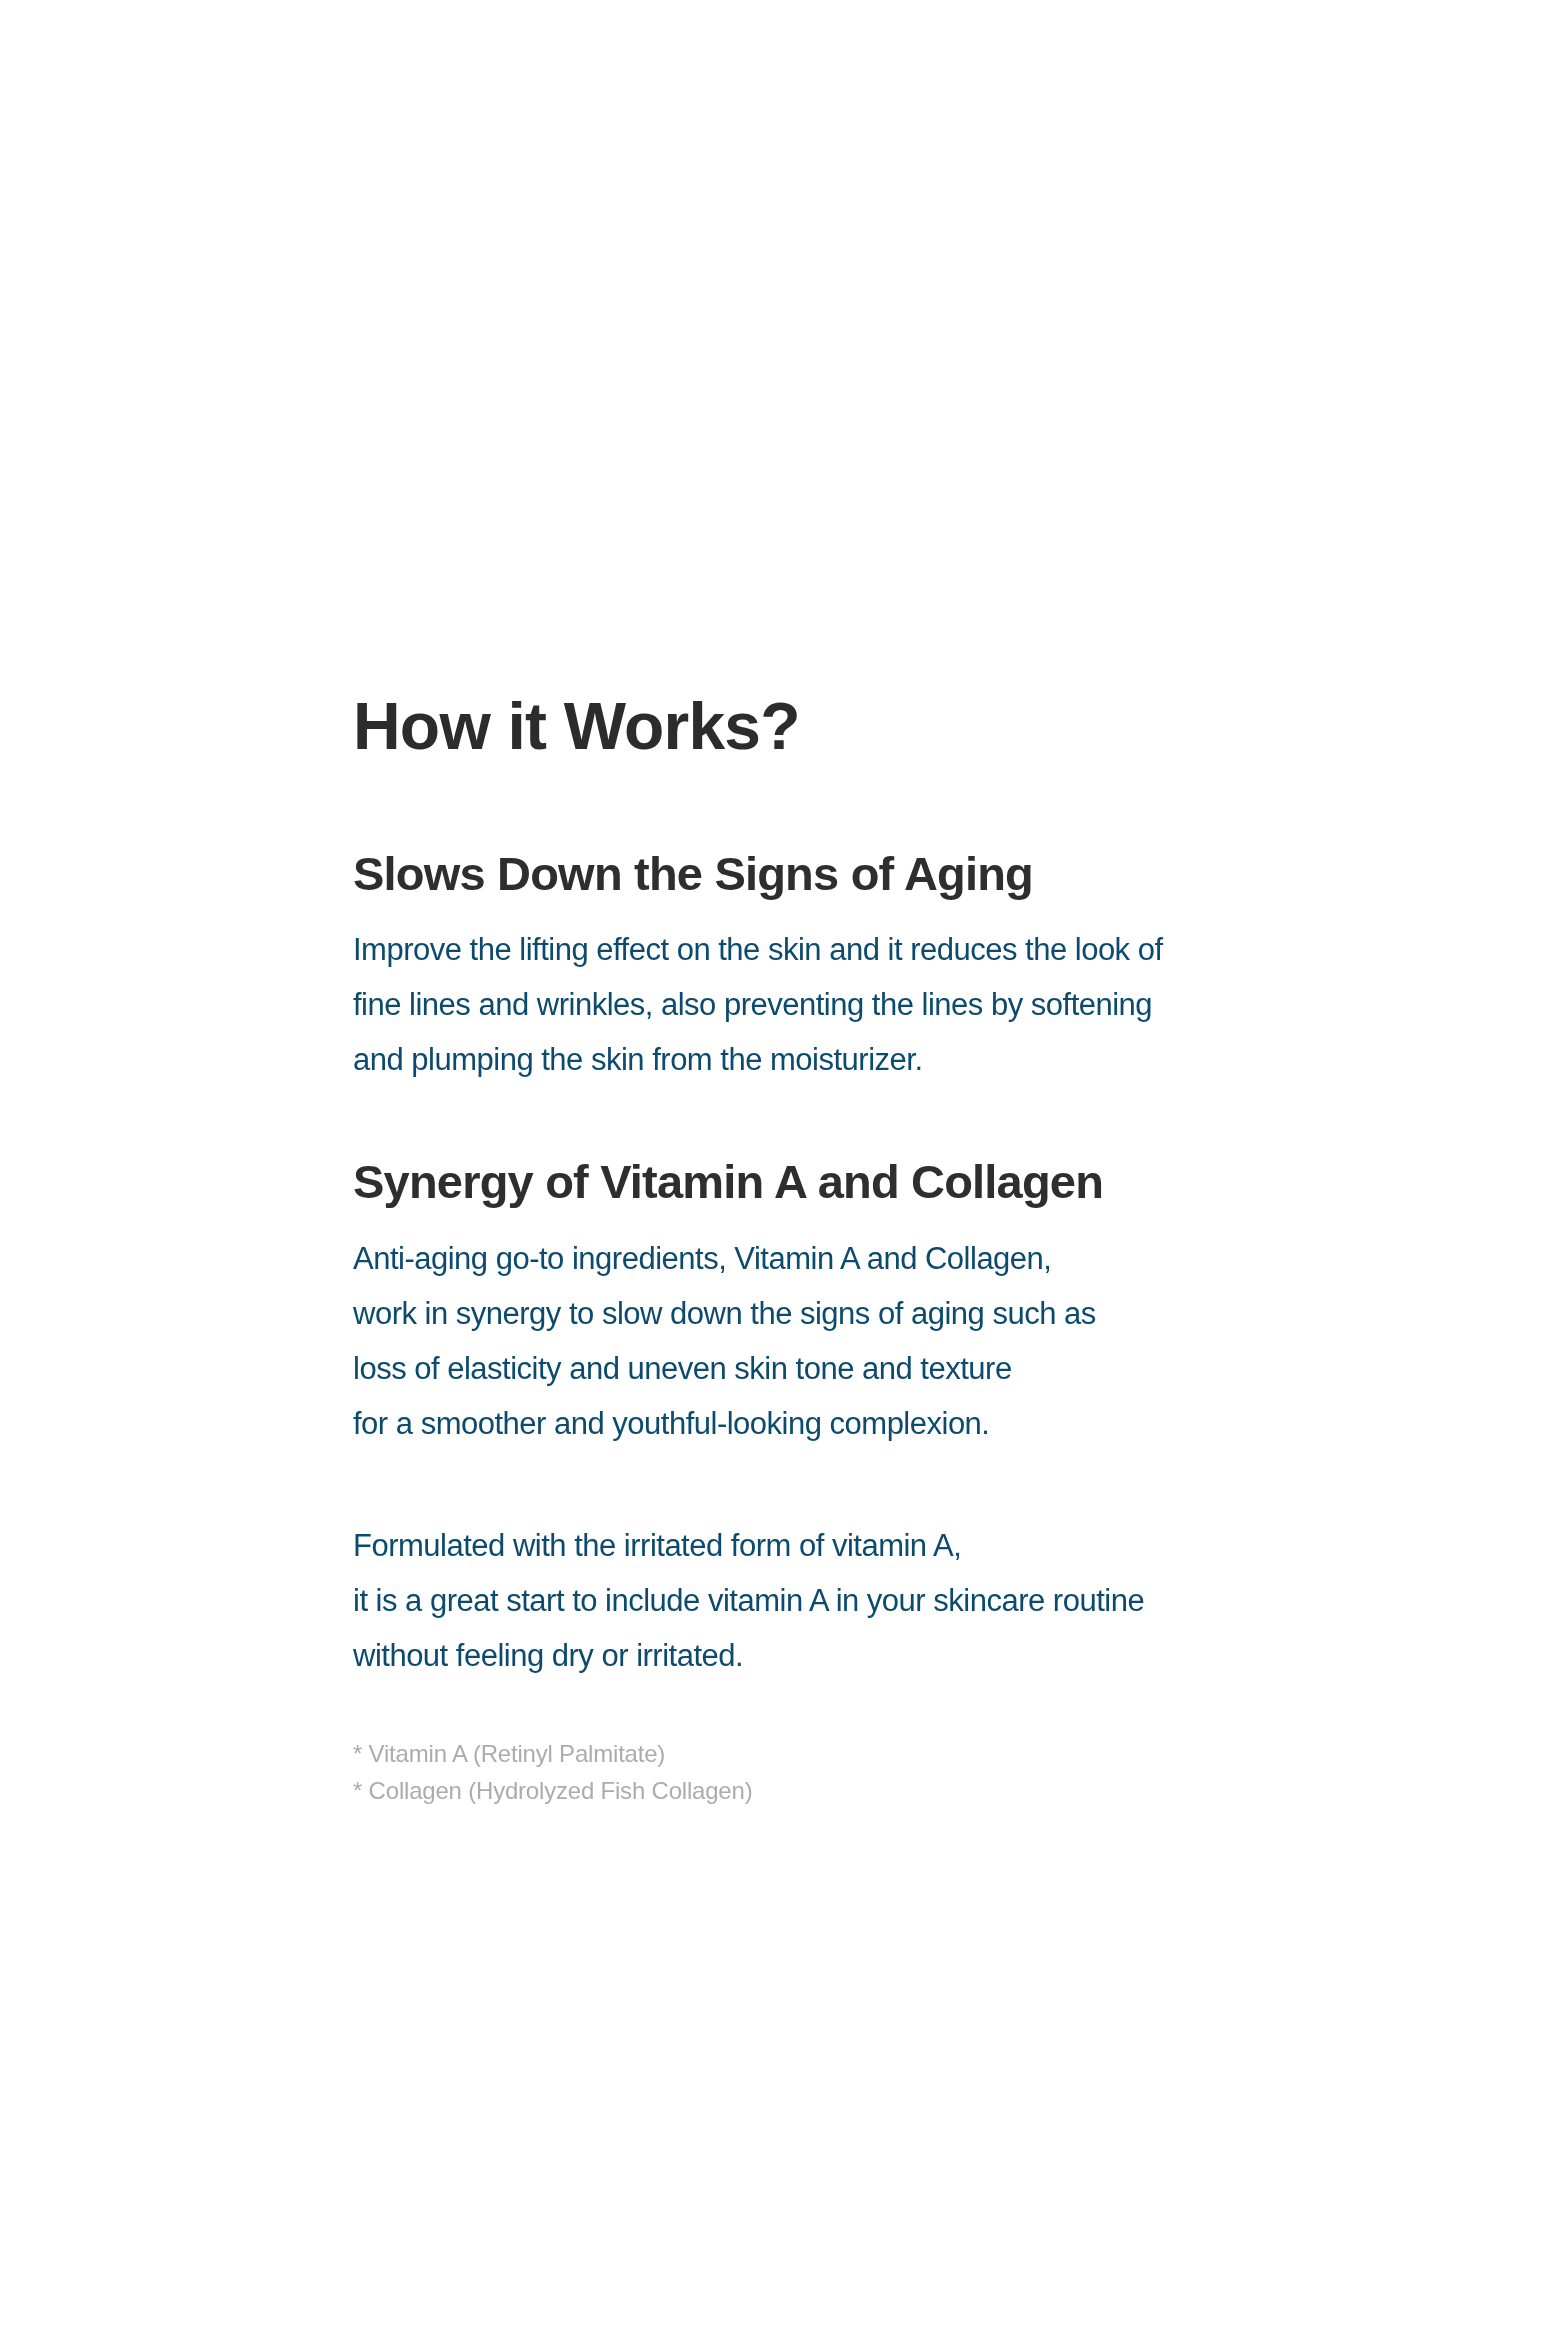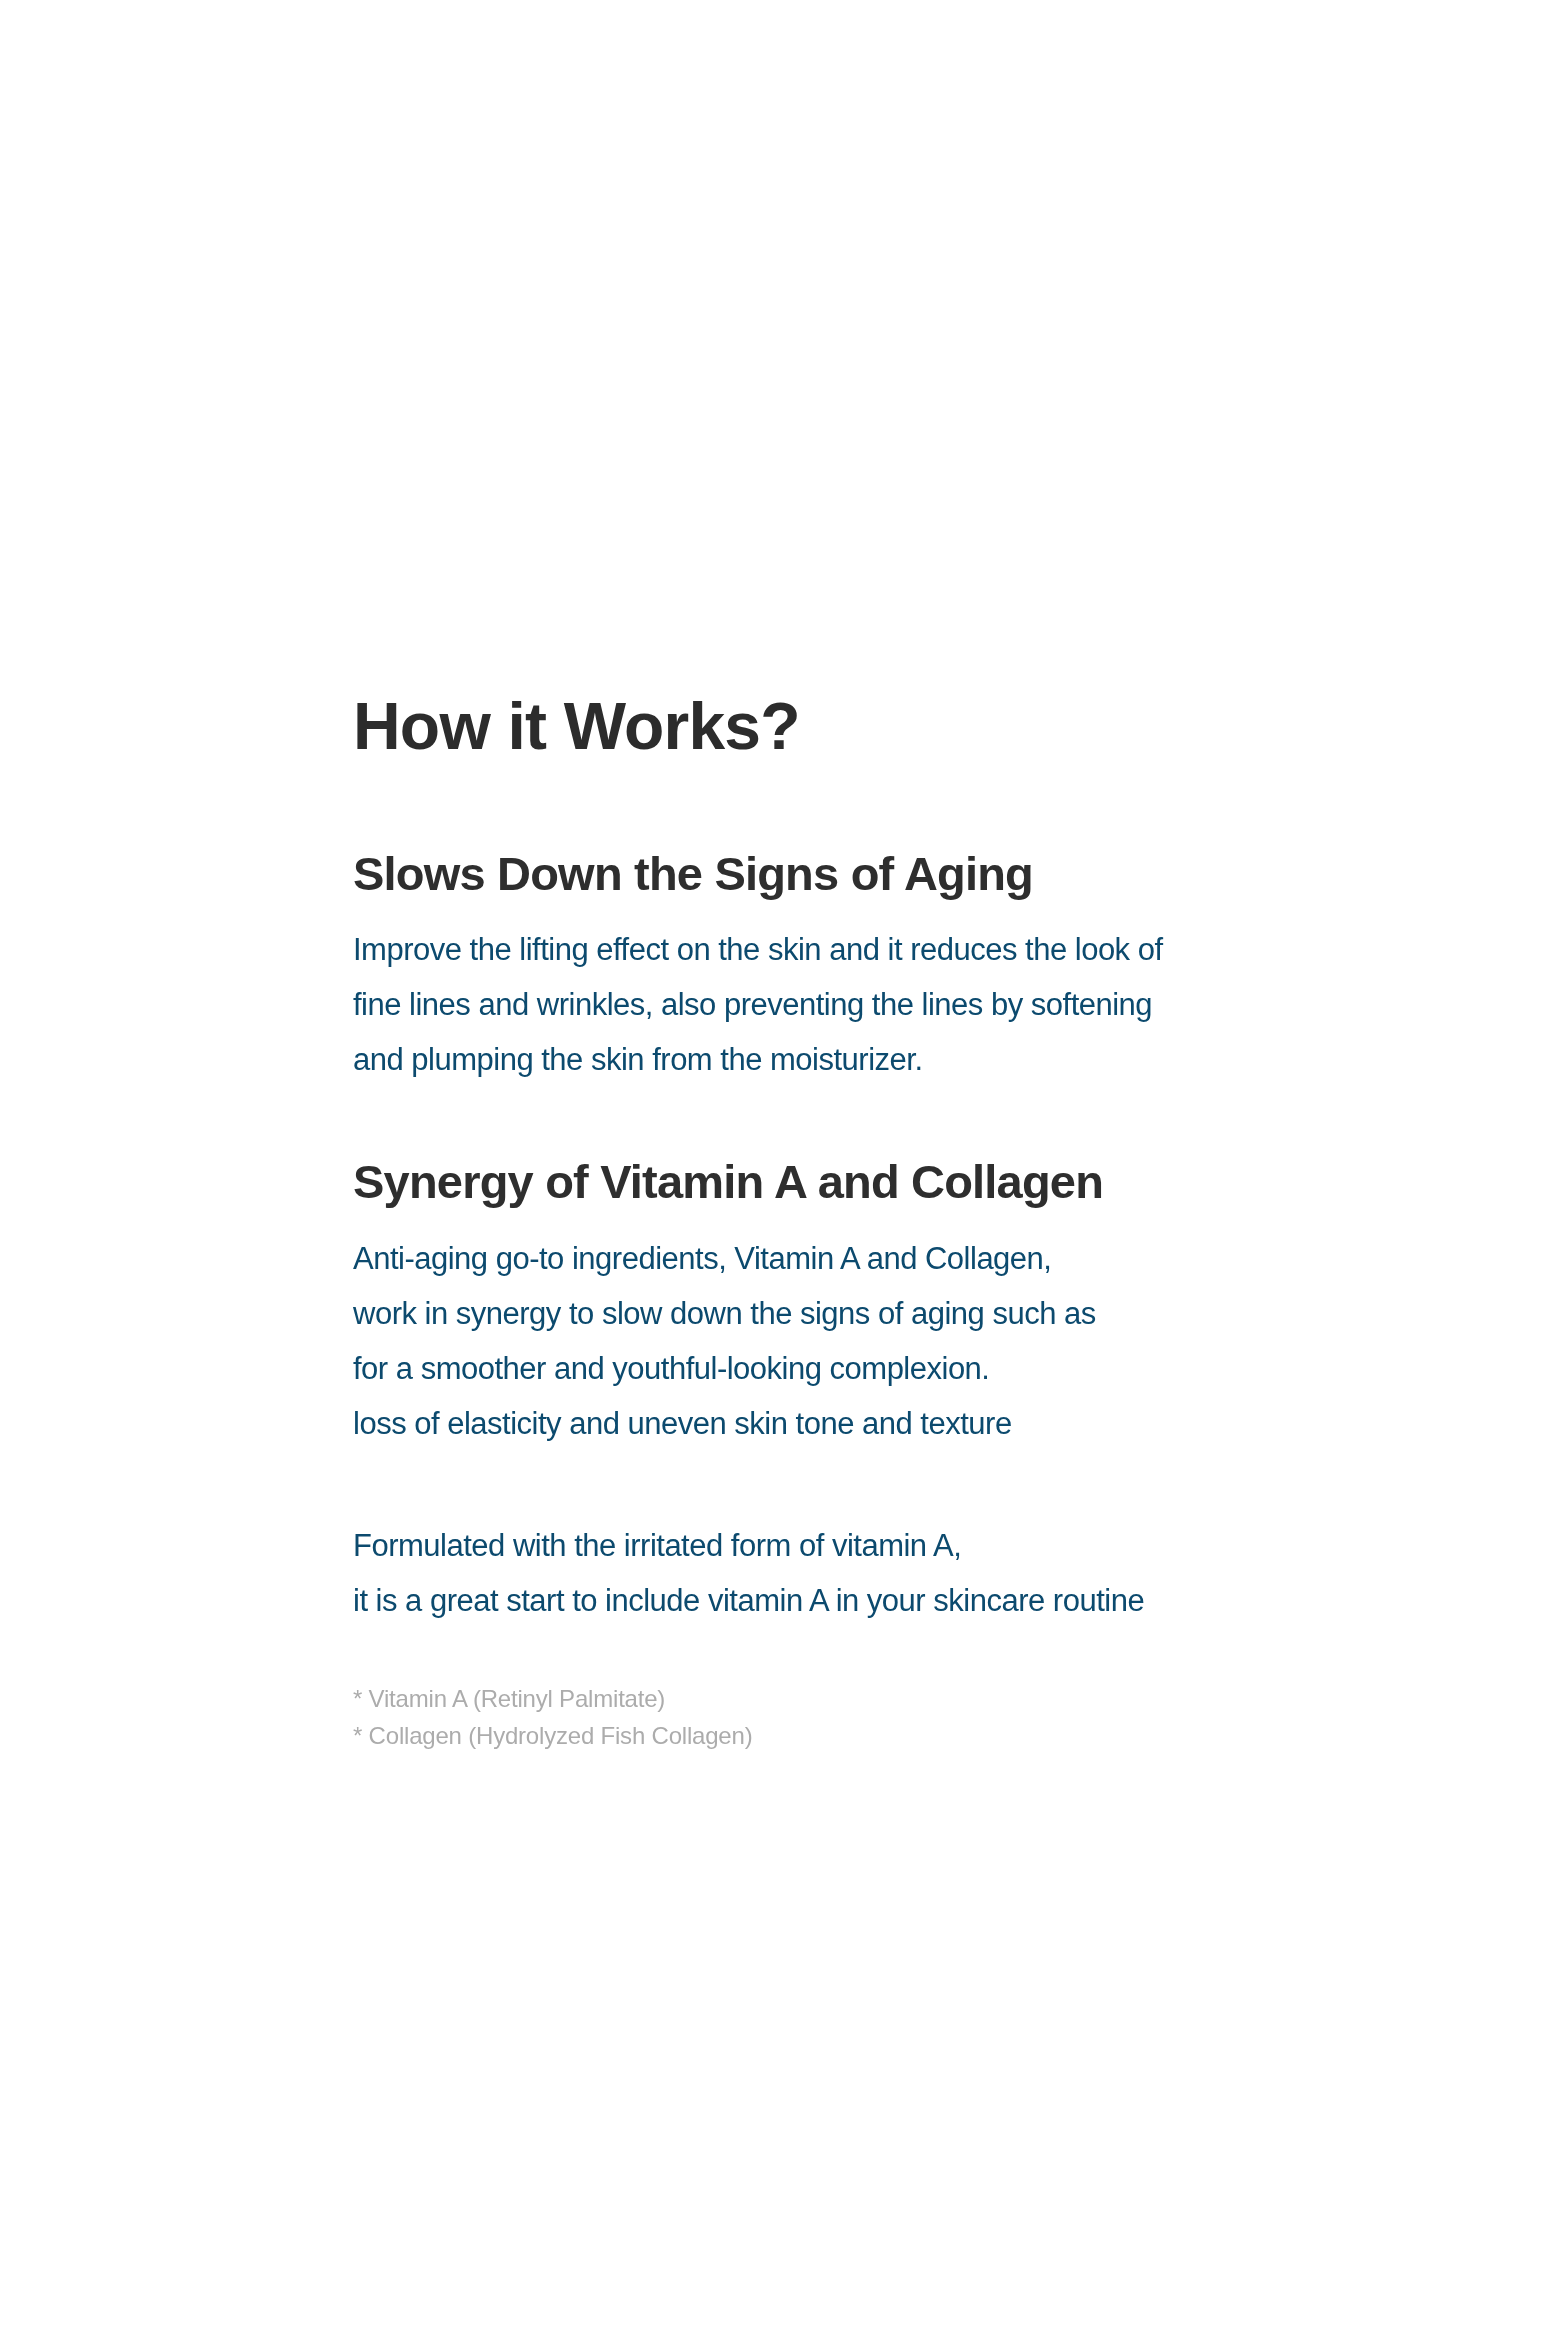--- a/index.html
+++ b/index.html
@@ -78,29 +78,30 @@
         <div class="body-line">fine lines and wrinkles, also preventing the lines by softening</div>
         <div class="body-line">and plumping the skin from the moisturizer.</div>
       </div>
     </div>
 
     <div class="section">
       <h2 class="section-heading">Synergy of Vitamin A and Collagen</h2>
       <div class="paragraph">
         <div class="body-line">Anti-aging go-to ingredients, Vitamin A and Collagen,</div>
         <div class="body-line">work in synergy to slow down the signs of aging such as</div>
+        <div class="body-line">loss of elasticity and uneven skin tone and texture</div>
         <div class="body-line">for a smoother and youthful-looking complexion.</div>
-        <div class="body-line">loss of elasticity and uneven skin tone and texture</div>
       </div>
     </div>
 
     <div class="section">
       <div class="paragraph">
         <div class="body-line">Formulated with the irritated form of vitamin A,</div>
         <div class="body-line">it is a great start to include vitamin A in your skincare routine</div>
+        <div class="body-line">without feeling dry or irritated.</div>
       </div>
     </div>
 
     <div class="footnotes">
       <div class="footnote-line">* Vitamin A (Retinyl Palmitate)</div>
       <div class="footnote-line">* Collagen (Hydrolyzed Fish Collagen)</div>
     </div>
 
   </div>
 </div>

